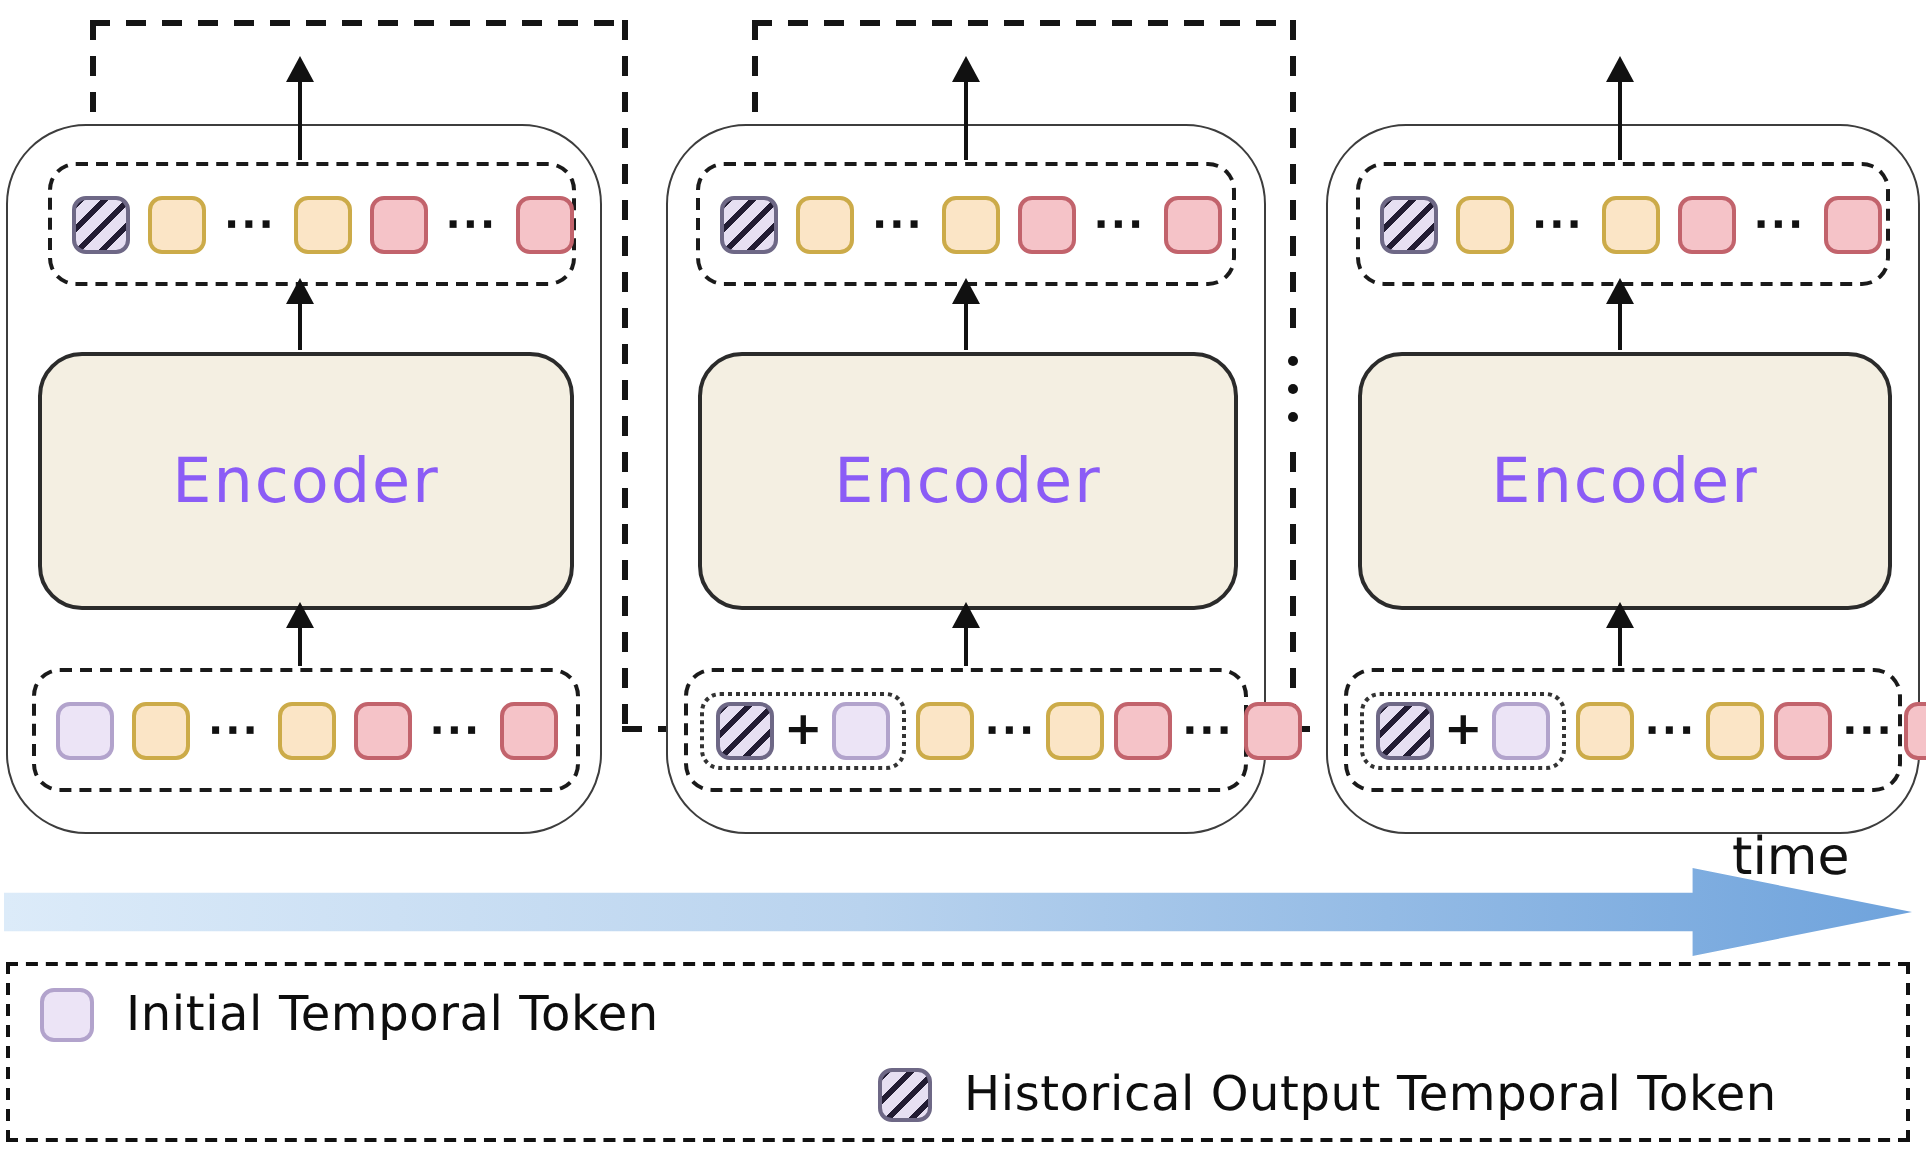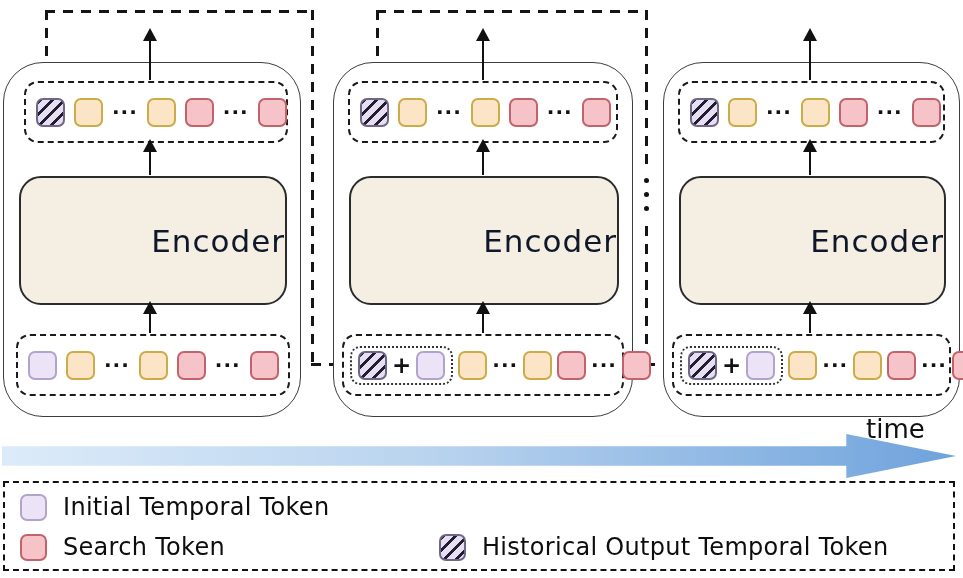--- a/index.html
+++ b/index.html
@@ -4,22 +4,22 @@
 <style>
   html,body{margin:0;padding:0;background:#ffffff;}
   #canvas{position:relative;width:963px;height:578px;background:#ffffff;overflow:hidden;
           font-family:"DejaVu Sans","Liberation Sans",sans-serif;color:#111;}
 
   
   .panel{position:absolute;top:62px;height:353px;background:#ffffff;
          border:1.6px solid #3d3d3d;border-radius:40px;}
   .encoder{position:absolute;left:15px;right:13px;top:113px;height:125px;
            background:#f4efe2;border:2px solid #2b2b2b;border-radius:22px;
-           display:flex;align-items:center;justify-content:flex-end;
-           font-size:31px;letter-spacing:1px;color:#0f172a;}
+           display:flex;align-items:center;justify-content:center;
+           font-size:31px;letter-spacing:1px;color:#8b5cf6;}
   .token-row{position:absolute;display:flex;align-items:center;gap:9px;
              border:2.2px dashed #1a1a1a;border-radius:14px;padding:0 10px;height:58px;}
   .token-row.tight{gap:5px;padding:0 6px;}
   .token{width:29px;height:29px;border-radius:7px;border:2px solid;flex:0 0 auto;box-sizing:border-box;}
   .token.initial{background:#ece4f6;border-color:#b2a3cc;}
   .token.template{background:#fbe5c6;border-color:#ccab49;}
   .token.search{background:#f5c3c8;border-color:#c2636c;}
   .token.historical{background:repeating-linear-gradient(135deg,#221c33 0 3px,#e6dff2 3px 8.5px);
                     border-color:#6e6886;}
   .dots{font-size:20px;font-weight:700;line-height:1;letter-spacing:1px;color:#111;}
@@ -192,24 +192,20 @@
   <div class="line-v" style="left:809px;top:313px;height:20px"></div>
 
   <div class="time-arrow"></div>
   <div class="time-label">time</div>
 
   <div class="legend">
     <div class="legend-item" style="left:15px;top:10px">
       <div class="swatch initial"></div>
       <span class="legend-label">Initial Temporal Token</span>
     </div>
-    <div class="legend-item" style="left:15px;top:50px">
-      <div class="swatch search"></div>
-      <span class="legend-label">Search Token</span>
-    </div>
     <div class="legend-item" style="left:434px;top:50px">
       <div class="swatch historical"></div>
       <span class="legend-label">Historical Output Temporal Token</span>
     </div>
   </div>
 
 
 </div>
 
 </body></html>

